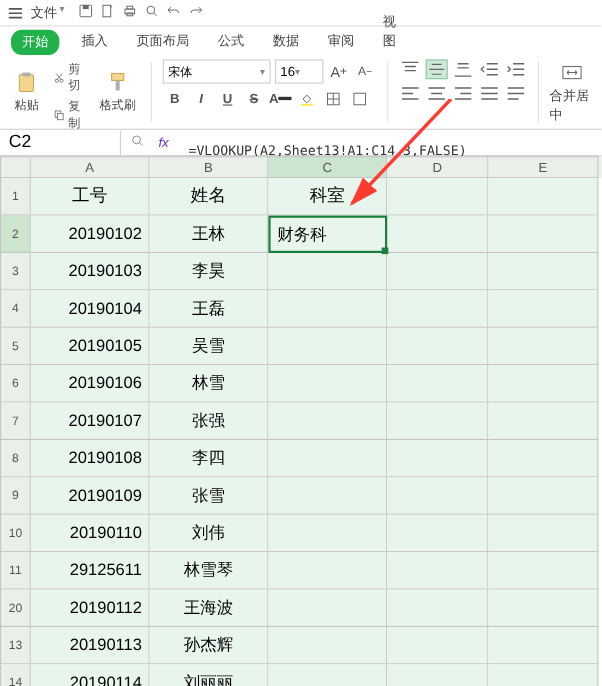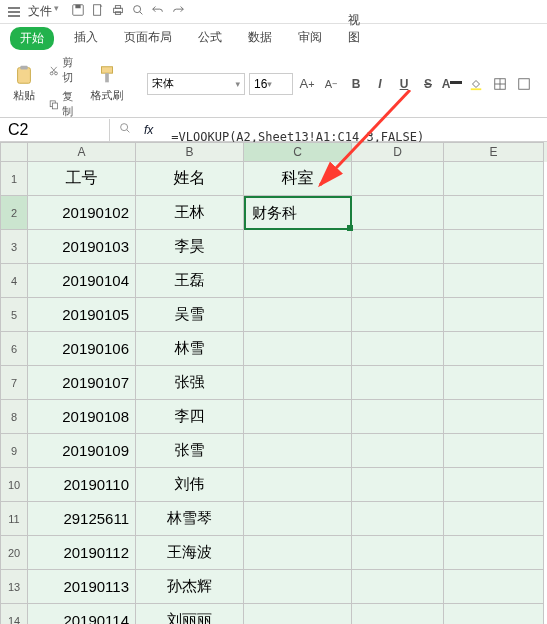--- a/index.html
+++ b/index.html
@@ -17,41 +17,41 @@
   
   .ribbon { height: 68px; background: #fff; border-bottom: 1px solid #d0d0d0; display: flex; padding: 4px 6px; gap: 8px; }
   .paste-group { display: flex; gap: 2px; }
   .paste-btn { display: flex; flex-direction: column; align-items: center; justify-content: center; width: 40px; color: #444; font-size: 11px; gap: 2px; }
   .paste-btn svg { width: 22px; height: 22px; }
   .clip-btns { display: flex; flex-direction: column; gap: 2px; font-size: 11px; color: #555; }
   .clip-btns .cbtn { display: flex; align-items: center; gap: 3px; padding: 1px 3px; }
   .clip-btns .cbtn svg { width: 13px; height: 13px; }
   .divider { width: 1px; background: #e0e0e0; margin: 2px 2px; }
   
-  .font-group { display: flex; flex-direction: row; gap: 4px; }
+  .font-group { display: flex; flex-direction: column; gap: 4px; }
   .font-row1 { display: flex; gap: 4px; align-items: center; }
   .font-name { width: 98px; height: 22px; border: 1px solid #ccc; font-size: 11px; padding: 0 4px; display: flex; align-items: center; justify-content: space-between; }
   .font-size { width: 44px; height: 22px; border: 1px solid #ccc; font-size: 12px; padding: 0 4px; display: flex; align-items: center; }
   .icon-btn { width: 20px; height: 20px; display: inline-flex; align-items: center; justify-content: center; color: #555; }
   .font-row2 { display: flex; gap: 2px; align-items: center; }
   .font-row2 .icon-btn { width: 22px; height: 20px; font-weight: bold; }
   
   .align-group { display: flex; flex-direction: column; gap: 4px; }
   .align-row { display: flex; gap: 4px; }
   .align-row .icon-btn { width: 20px; height: 18px; }
   .align-row .icon-btn.active { background: #d0e8d8; border: 1px solid #8bc99f; }
   
   .merge-group { display: flex; flex-direction: column; align-items: center; justify-content: center; font-size: 12px; color: #444; gap: 2px; }
   .merge-group svg { width: 22px; height: 22px; }
   
   .namebox-row { height: 24px; display: flex; align-items: center; border-bottom: 1px solid #d0d0d0; }
   .namebox { width: 110px; height: 22px; border-right: 1px solid #d0d0d0; padding: 0 8px; font-size: 16px; display: flex; align-items: center; }
   .fx-icons { display: flex; gap: 8px; padding: 0 8px; color: #666; align-items: center; }
   .fx-icons svg { width: 14px; height: 14px; }
-  .fx-label { font-style: italic; font-size: 12px; color: #0f172a; padding: 0 4px; }
+  .fx-label { font-style: italic; font-size: 12px; color: #6d28d9; padding: 0 4px; }
   .formula-input { flex: 1; font-size: 12px; padding: 0 6px; color: #333; height: 22px; display: flex; align-items: center; font-family: Consolas, monospace; margin-top: 14px; }
   
   .sheet { position: relative; }
   .colheaders { display: flex; height: 20px; background: #e8f0e8; }
   .corner { width: 28px; border: 1px solid #c5c5c5; background: #e8f0e8; }
   .colh { border: 1px solid #c5c5c5; border-left: none; display: flex; align-items: center; justify-content: center; font-size: 12px; color: #555; background: #e8f0e8; }
   .colA { width: 108px; } .colB { width: 108px; } .colC { width: 108px; } .colD { width: 92px; } .colE { width: 100px; }
   .colh.selected { background: #cbe5cf; }
   
   .gridrow { display: flex; height: 34px; }

